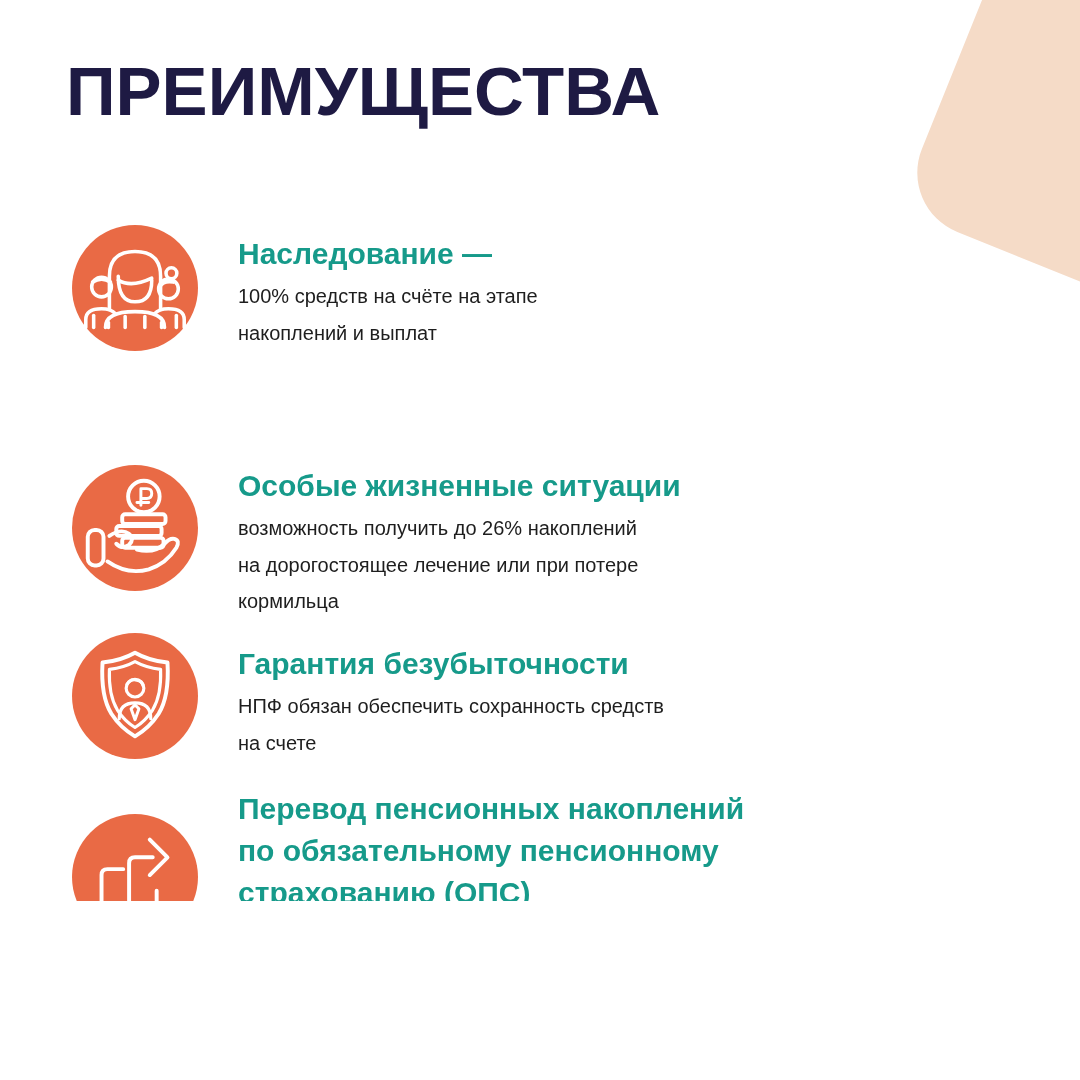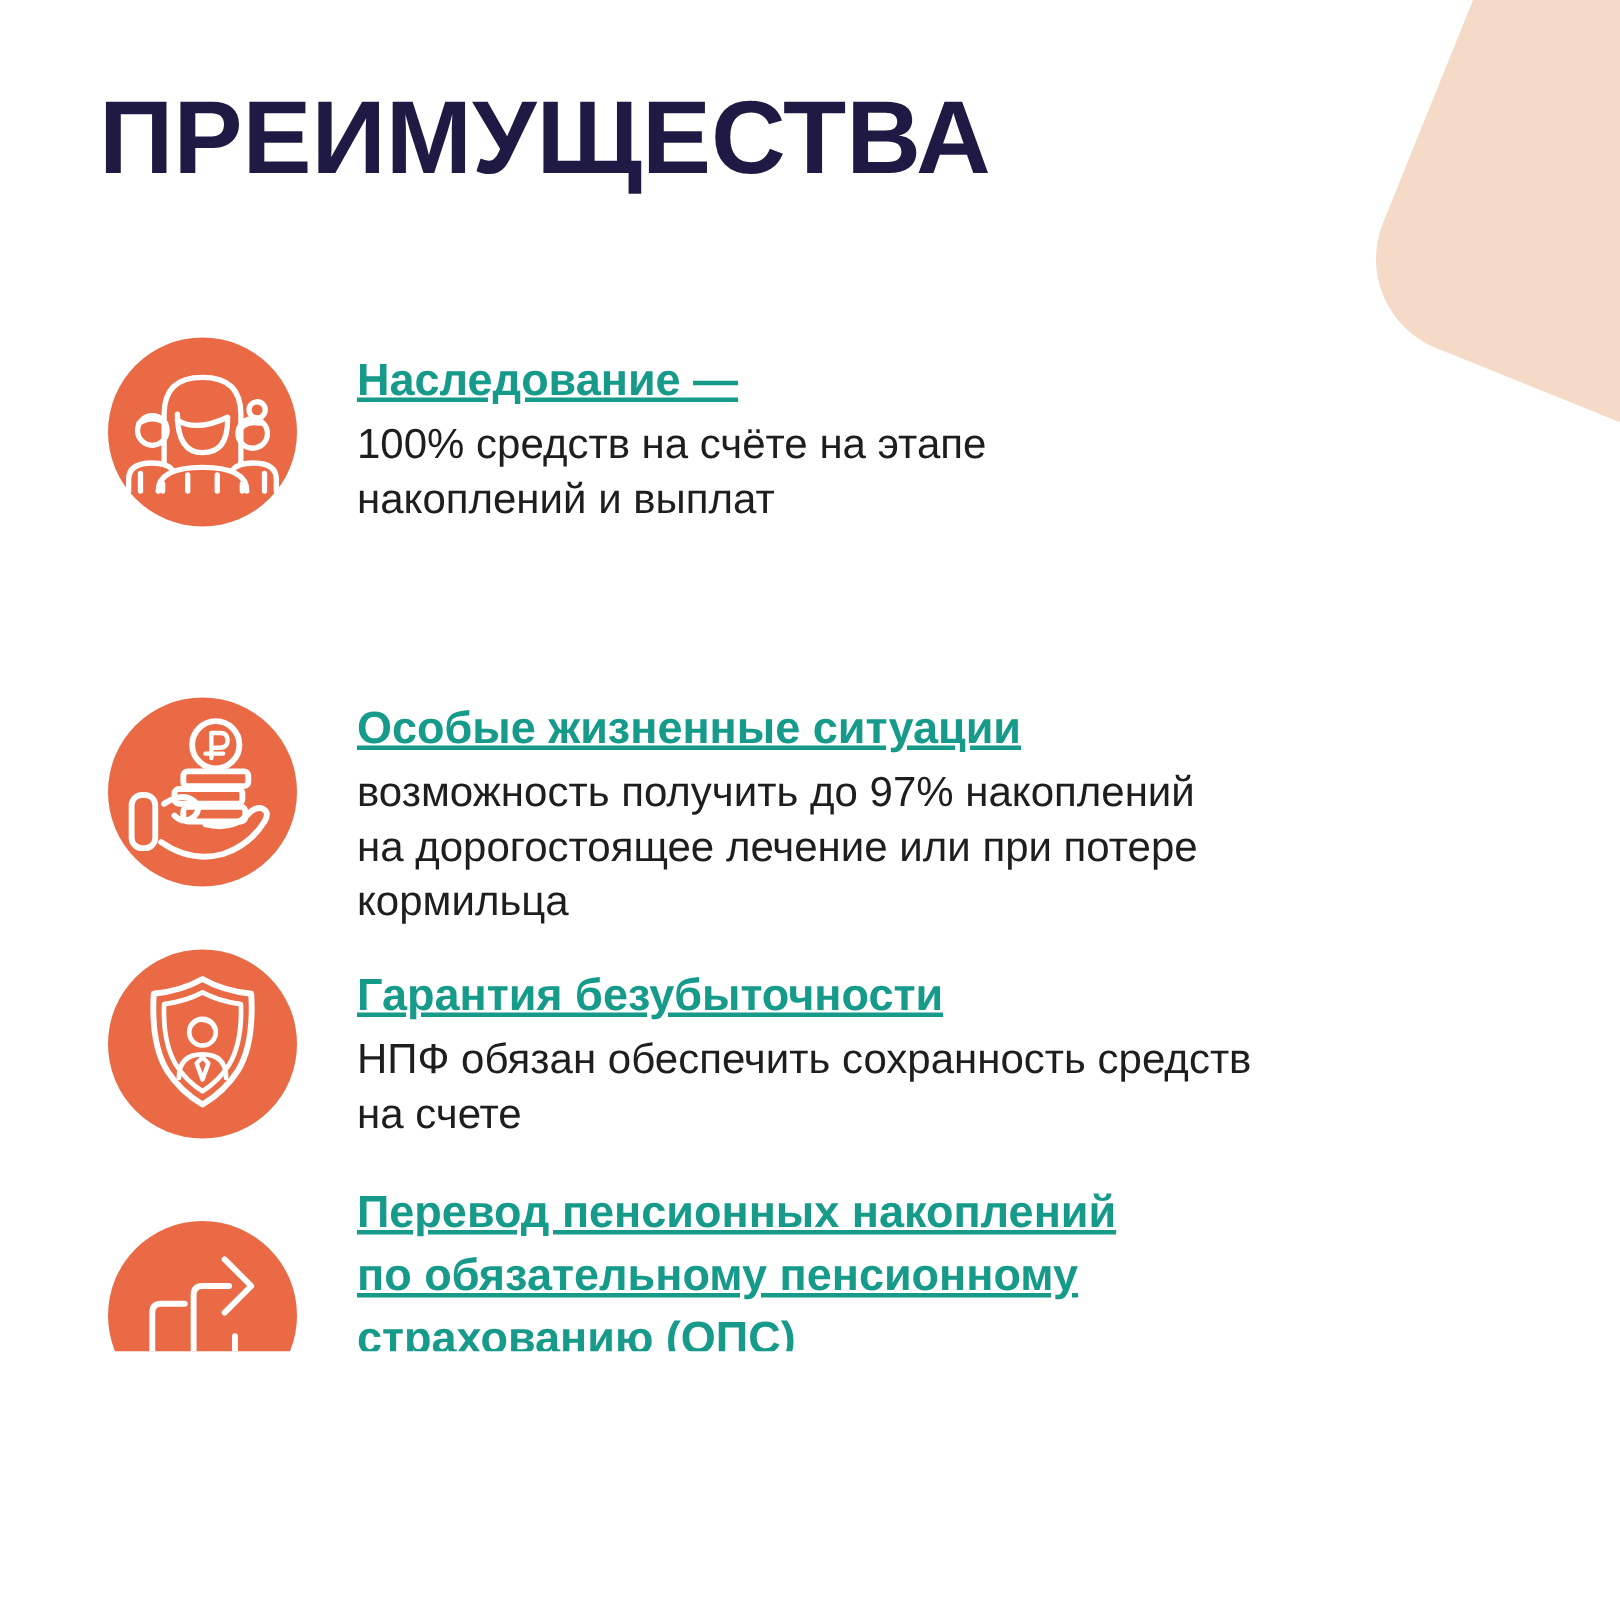--- a/index.html
+++ b/index.html
@@ -23,24 +23,24 @@
     flex:0 0 auto;width:126px;height:126px;border-radius:50%;
     background:var(--accent-orange,#e96a45);
     display:flex;align-items:center;justify-content:center;
   }
   .icon-circle svg{width:126px;height:126px;display:block;}
   .icon-stroke{stroke:#ffffff;fill:none;stroke-linecap:round;stroke-linejoin:round;}
   .text{max-width:680px;}
   .t1{margin-top:8px;} .t2{margin-top:0px;} .t3{margin-top:10px;} .t4{margin-top:-26px;}
   .heading{
     margin:0;font-size:30px;font-weight:700;line-height:42px;
-    color:var(--accent-teal,#169a8a);white-space:pre-line;text-decoration:underline;
+    color:var(--accent-teal,#169a8a);white-space:pre-line;
   }
   .body{
-    margin:3px 0 0;font-size:28px;font-weight:400;line-height:36.5px;
+    margin:3px 0 0;font-size:20px;font-weight:400;line-height:36.5px;
     color:var(--body-text,#1e1e1e);white-space:pre-line;
   }
 </style>
 </head>
 <body>
 
 <div class="canvas">
 
   <div class="peach-shape"></div>
 
@@ -83,21 +83,21 @@
         <rect x="51" y="50" width="44" height="10" rx="3"></rect>
         <rect x="45" y="62" width="46" height="10" rx="3"></rect>
         <rect x="51" y="74" width="42" height="10" rx="3"></rect>
         <rect x="16" y="66" width="16" height="36" rx="7"></rect>
         <path d="M38 72 Q50 64 58 70 Q64 75 58 81 Q51 86 45 80"></path>
         <path d="M36 98 Q56 112 78 106 Q96 100 106 84 Q110 77 104 75 Q99 74 94 80 Q84 90 66 86"></path>
       </svg>
     </div>
     <div class="text t2">
       <h2 class="heading">Особые жизненные ситуации</h2>
-      <p class="body">возможность получить до 97% накоплений
+      <p class="body">возможность получить до 26% накоплений
 на дорогостоящее лечение или при потере
 кормильца</p>
     </div>
   </section>
 
   <section class="row row-3">
     <div class="icon-circle">
       <svg viewBox="0 0 128 128" class="icon-stroke" stroke-width="4">
         <path d="M64 20 Q78 28 97 30 Q99 64 88 82 Q79 96 64 105 Q49 96 40 82 Q29 64 31 30 Q50 28 64 20 Z"></path>
         <path d="M64 29 Q75 35 90 37 Q91 63 82 78 Q75 89 64 96 Q53 89 46 78 Q37 63 38 37 Q53 35 64 29 Z" stroke-width="3.2"></path>

